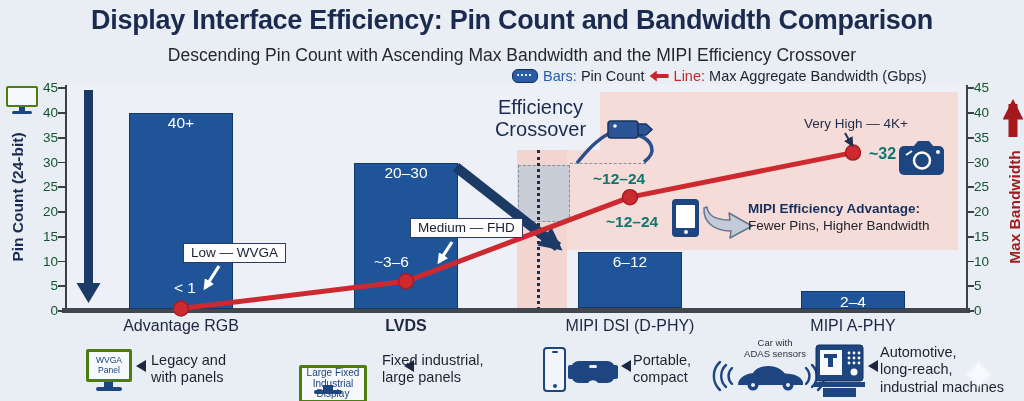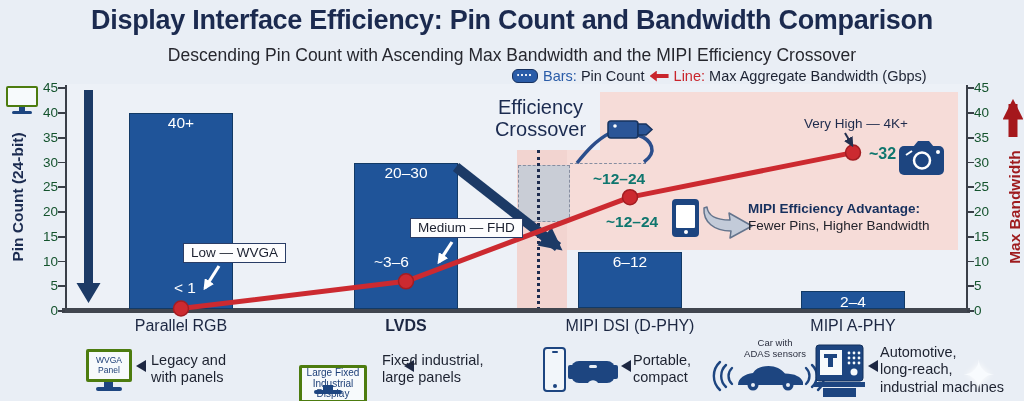--- a/index.html
+++ b/index.html
@@ -278,21 +278,21 @@
   <div class="abs rlab" style="left:593px;top:170px;">~12–24</div>
   <div class="abs rlab" style="left:606px;top:213px;">~12–24</div>
   <div class="abs rlab" style="left:869px;top:145px;font-size:16px;">~32</div>
 
   <div class="chart-phone abs"></div>
   <div class="abs adv">
     <span class="adv-title">MIPI Efficiency Advantage:</span>
     <span class="adv-sub">Fewer Pins, Higher Bandwidth</span>
   </div>
 
-  <div class="abs cat-label" style="left:86px;">Parallel RGB</div>
+  <div class="abs cat-label" style="left:86px;">Advantage RGB</div>
   <div class="abs cat-label" style="left:311px;font-weight:bold;">LVDS</div>
   <div class="abs cat-label" style="left:535px;">MIPI DSI (D-PHY)</div>
   <div class="abs cat-label" style="left:758px;">MIPI A-PHY</div>
 
   <div class="mon pre" style="left:86px;top:349px;width:46px;height:33px;font-size:8.5px;line-height:1.1;">WVGA
 Panel</div>
   <div class="mon-stand" style="left:104px;top:382px;width:9px;height:5px;"></div>
   <div class="mon-stand" style="left:96px;top:387px;width:26px;height:4px;border-radius:2px;"></div>
   <div class="tri-left" style="left:136px;top:360px;"></div>
   <div class="caption pre" style="left:151px;top:352px;">Legacy and

